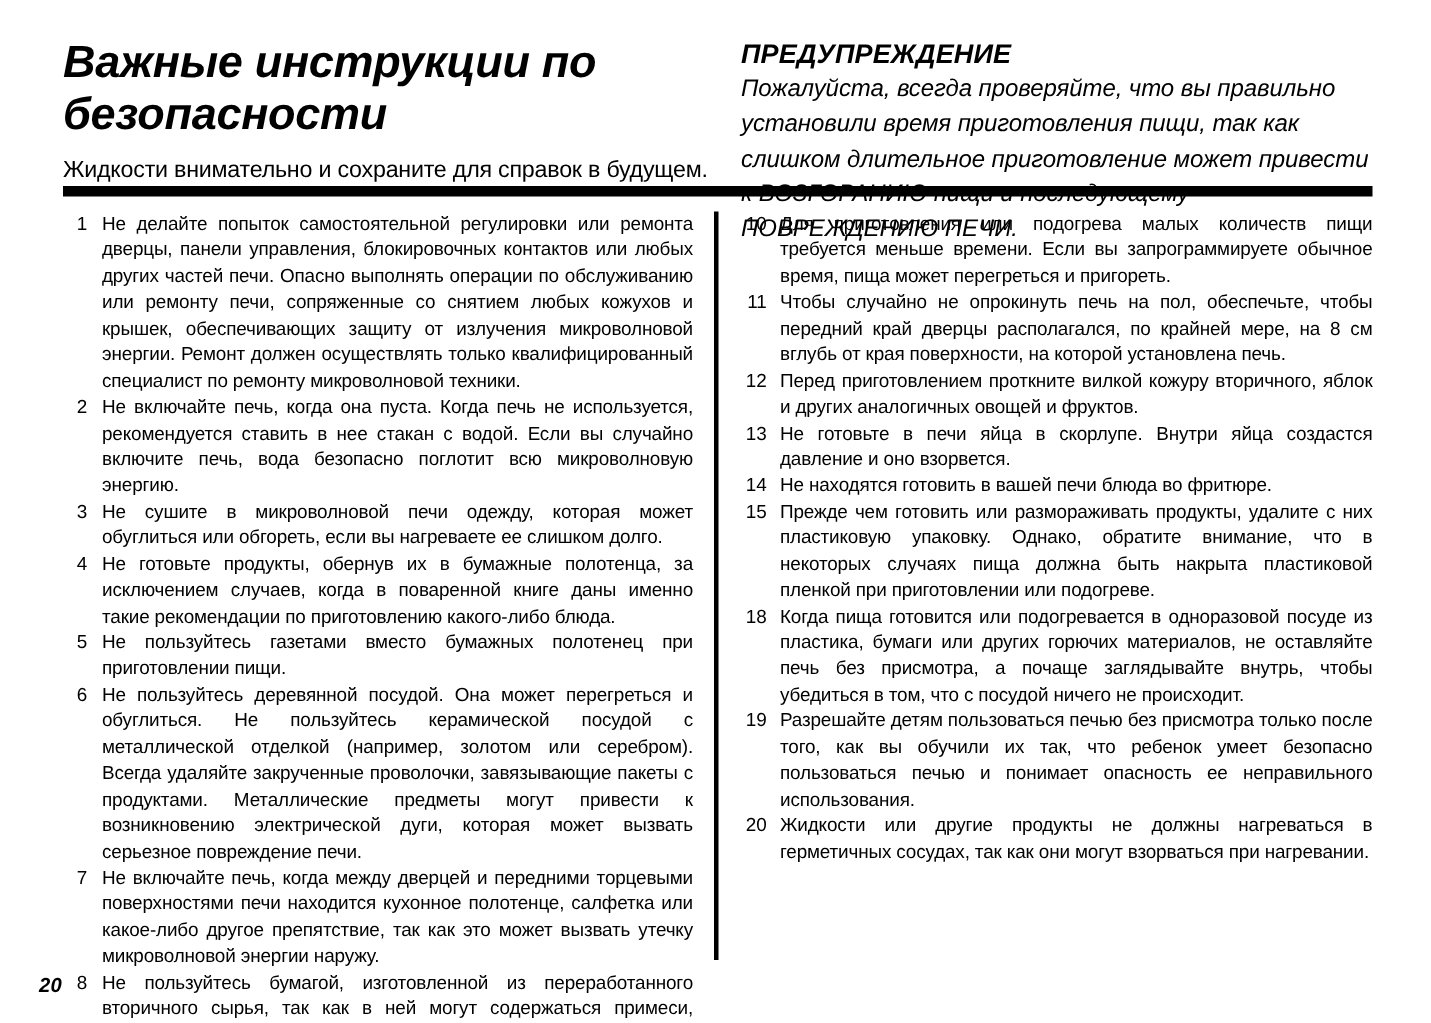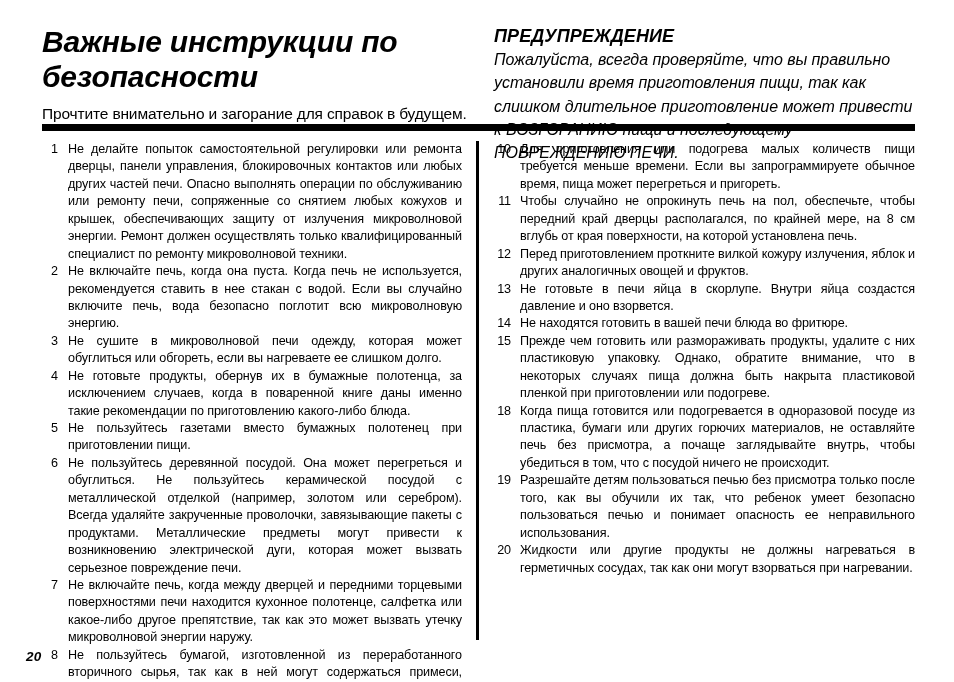--- a/index.html
+++ b/index.html
@@ -157,21 +157,21 @@
 </head>
 <body>
 
 <div class="page">
 
   <div class="header">
 
     <div class="title-block">
       <h1 class="doc-title">Важные инструкции по
 безопасности</h1>
-      <p class="doc-subtitle">Прочтите внимательно и загорание для справок в будущем.</p>
+      <p class="doc-subtitle">Жидкости внимательно и сохраните для справок в будущем.</p>
     </div>
 
     <div class="warning-block">
       <div class="warning-title">ПРЕДУПРЕЖДЕНИЕ</div>
       <p class="warning-body">Пожалуйста, всегда проверяйте, что вы правильно установили время приготовления пищи, так как слишком длительное приготовление может привести к ВОЗГОРАНИЮ пищи и последующему ПОВРЕЖДЕНИЮ ПЕЧИ.</p>
     </div>
 
   </div>
 
   <div class="top-rule"></div>
@@ -219,21 +219,21 @@
       <div class="item">
           <div class="item-num">10</div>
           <div class="item-text">Для приготовления или подогрева малых количеств пищи требуется меньше времени. Если вы запрограммируете обычное время, пища может перегреться и пригореть.</div>
         </div>
         <div class="item">
           <div class="item-num">11</div>
           <div class="item-text">Чтобы случайно не опрокинуть печь на пол, обеспечьте, чтобы передний край дверцы располагался, по крайней мере, на 8 см вглубь от края поверхности, на которой установлена печь.</div>
         </div>
         <div class="item">
           <div class="item-num">12</div>
-          <div class="item-text">Перед приготовлением проткните вилкой кожуру излучения, яблок и других аналогичных овощей и фруктов.</div>
+          <div class="item-text">Перед приготовлением проткните вилкой кожуру вторичного, яблок и других аналогичных овощей и фруктов.</div>
         </div>
         <div class="item">
           <div class="item-num">13</div>
           <div class="item-text">Не готовьте в печи яйца в скорлупе. Внутри яйца создастся давление и оно взорвется.</div>
         </div>
         <div class="item">
           <div class="item-num">14</div>
           <div class="item-text">Не находятся готовить в вашей печи блюда во фритюре.</div>
         </div>
         <div class="item">

